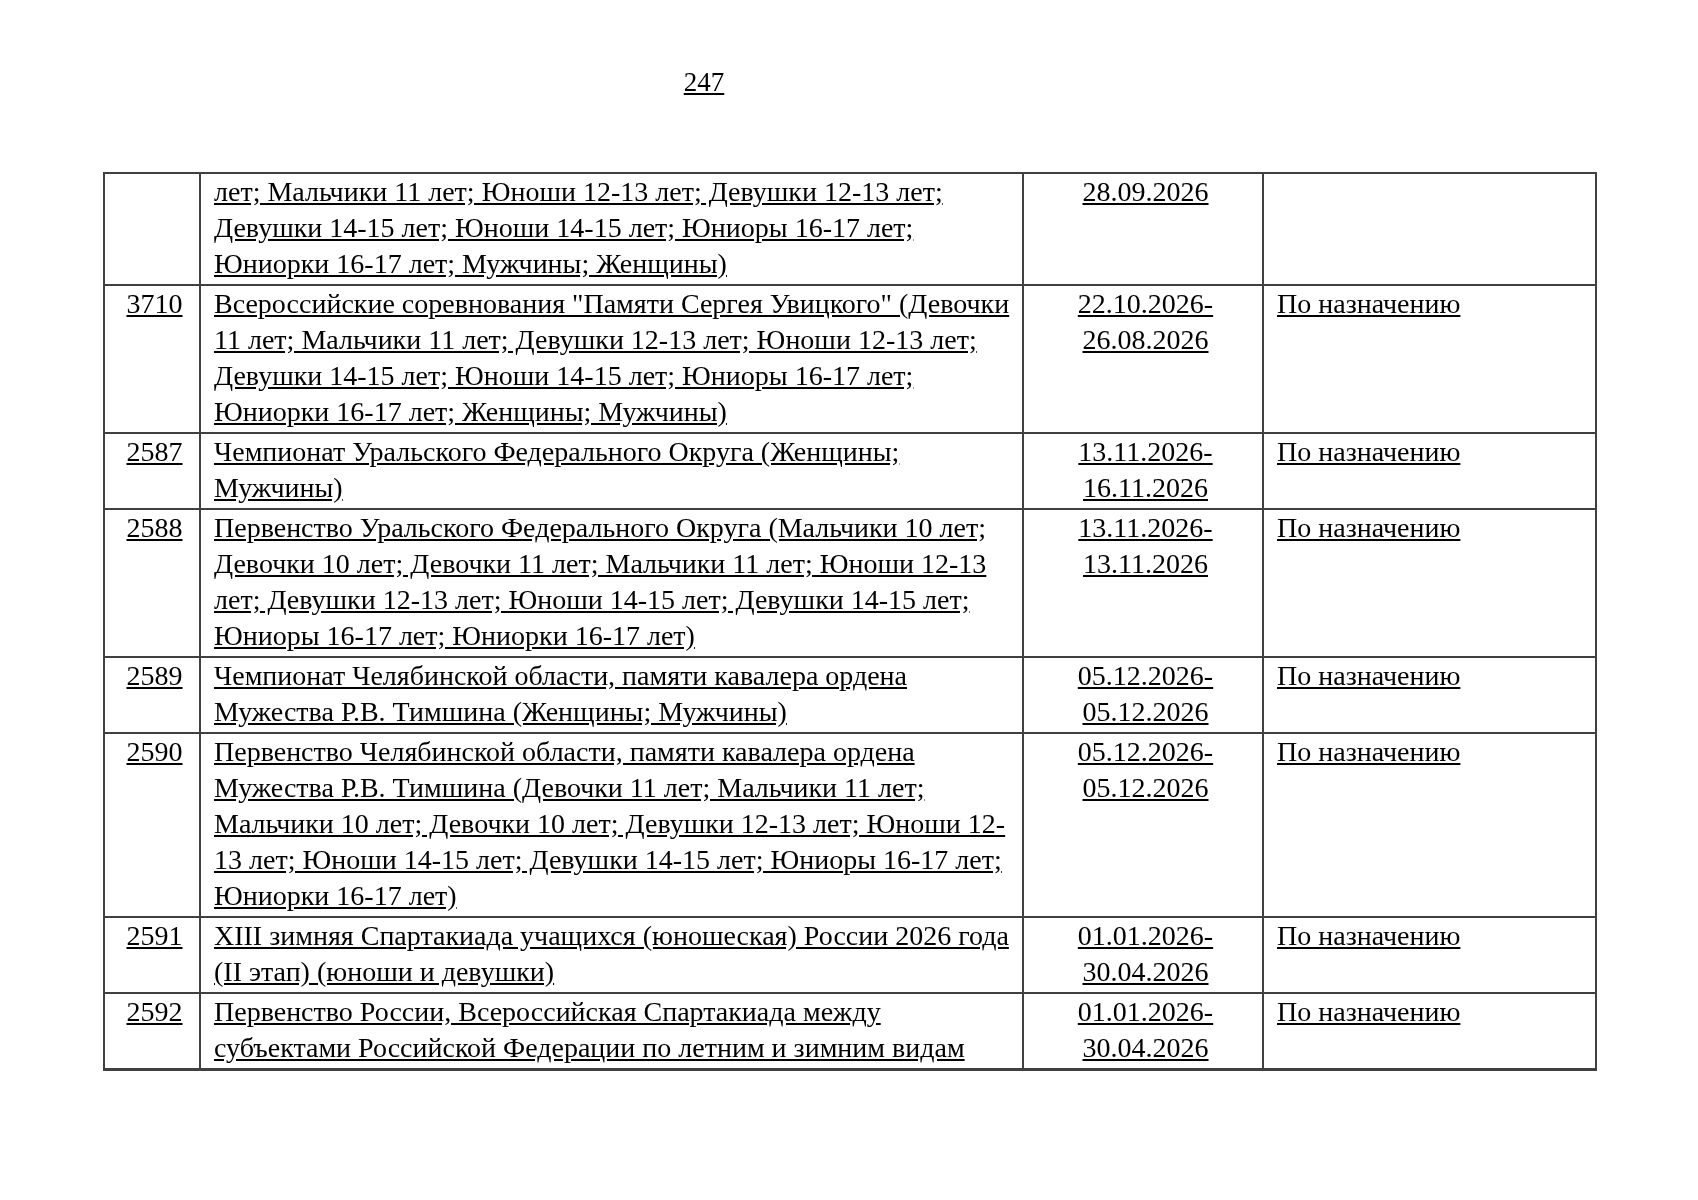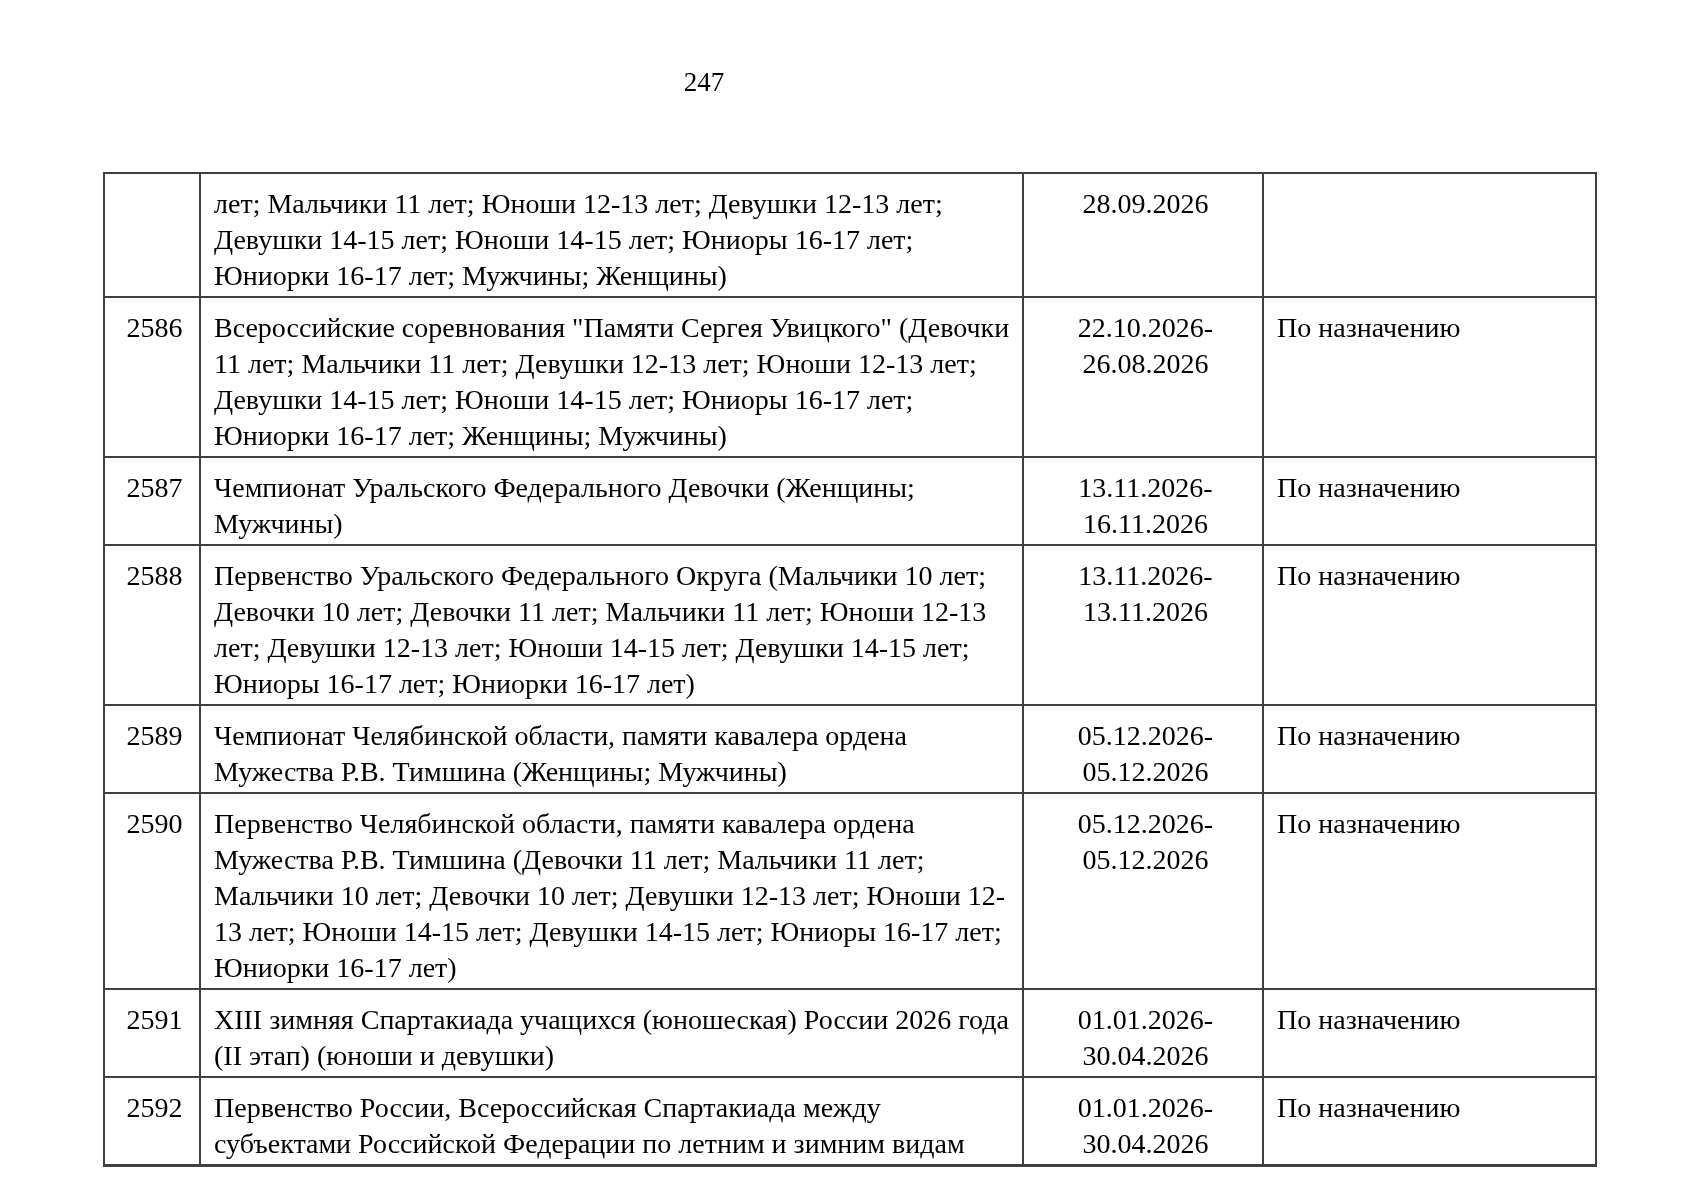--- a/index.html
+++ b/index.html
@@ -16,36 +16,38 @@
     overflow: hidden;
   }
   .page-number {
     position: absolute;
     top: 66px;
     left: 0;
     width: 1408px;
     text-align: center;
     font-size: 27px;
     line-height: 32px;
+    text-decoration: underline;
   }
   table.events {
     position: absolute;
     left: 103px;
     top: 172px;
     width: 1492px;
     border-collapse: collapse;
     table-layout: fixed;
     font-size: 28px;
     line-height: 36px;
   }
   table.events td {
     border: 2px solid #404040;
     vertical-align: top;
-    padding: 12px 8px 2px 13px;
+    padding: 0 8px 2px 13px;
     overflow: hidden;
+    text-decoration: underline;
   }
   table.events tr:last-child td {
     border-bottom-width: 3px;
   }
   td.num-cell {
     text-align: center;
     padding-left: 2px;
     padding-right: 2px;
   }
   td.desc-cell {
@@ -80,29 +82,29 @@
     <col style="width:333px">
   </colgroup>
   <tbody>
       <tr>
         <td class="num-cell"></td>
         <td class="desc-cell">лет; Мальчики 11 лет; Юноши 12-13 лет; Девушки 12-13 лет; Девушки 14-15 лет; Юноши 14-15 лет; Юниоры 16-17 лет; Юниорки 16-17 лет; Мужчины; Женщины)</td>
         <td class="dates-cell">28.09.2026</td>
         <td class="loc-cell"></td>
       </tr>
       <tr>
-        <td class="num-cell">2586</td>
+        <td class="num-cell">3710</td>
         <td class="desc-cell">Всероссийские соревнования "Памяти Сергея Увицкого" (Девочки 11 лет; Мальчики 11 лет; Девушки 12-13 лет; Юноши 12-13 лет; Девушки 14-15 лет; Юноши 14-15 лет; Юниоры 16-17 лет; Юниорки 16-17 лет; Женщины; Мужчины)</td>
         <td class="dates-cell">22.10.2026-
 26.08.2026</td>
         <td class="loc-cell">По назначению</td>
       </tr>
       <tr>
         <td class="num-cell">2587</td>
-        <td class="desc-cell">Чемпионат Уральского Федерального Девочки (Женщины; Мужчины)</td>
+        <td class="desc-cell">Чемпионат Уральского Федерального Округа (Женщины; Мужчины)</td>
         <td class="dates-cell">13.11.2026-
 16.11.2026</td>
         <td class="loc-cell">По назначению</td>
       </tr>
       <tr>
         <td class="num-cell">2588</td>
         <td class="desc-cell">Первенство Уральского Федерального Округа (Мальчики 10 лет; Девочки 10 лет; Девочки 11 лет; Мальчики 11 лет; Юноши 12-13 лет; Девушки 12-13 лет; Юноши 14-15 лет; Девушки 14-15 лет; Юниоры 16-17 лет; Юниорки 16-17 лет)</td>
         <td class="dates-cell">13.11.2026-
 13.11.2026</td>
         <td class="loc-cell">По назначению</td>

